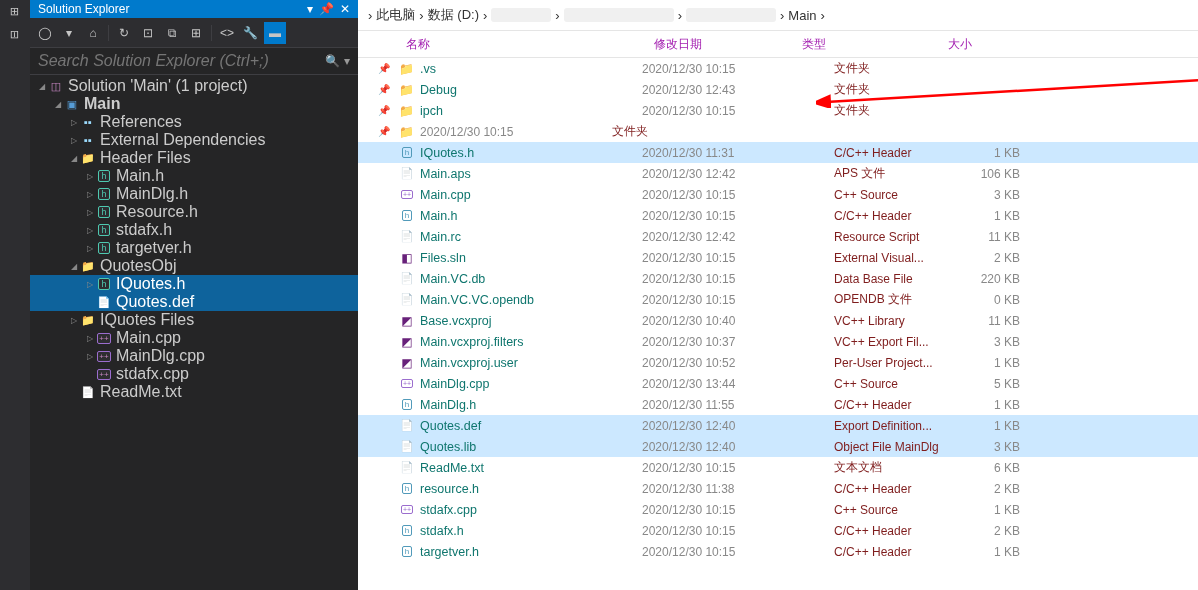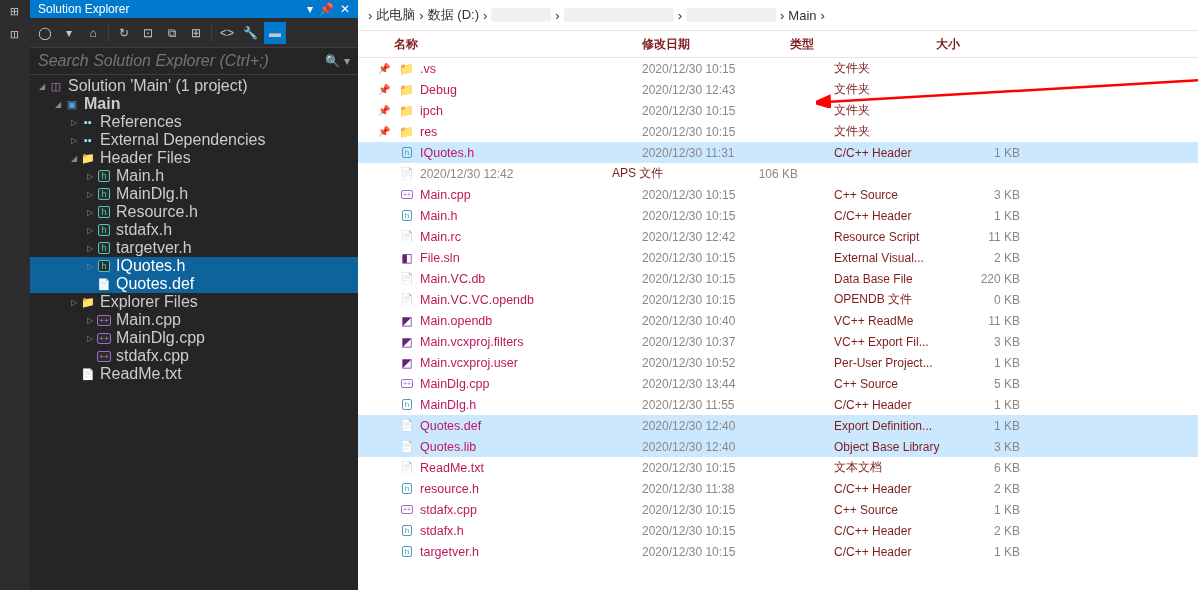--- a/index.html
+++ b/index.html
@@ -36,32 +36,32 @@
 .icon-h::before { content: "h"; background:#2d2d30; border:1px solid #4ec9b0; padding:0 2px; font-size:9px; border-radius:2px;}
 .icon-cpp { color: #c586c0; }
 .icon-cpp::before { content: "++"; background:#2d2d30; border:1px solid #9b6dce; color:#c586c0; padding:0 1px; font-size:8px; border-radius:2px;}
 .icon-txt { color: #ccc; }
 .icon-txt::before { content: "📄"; font-size:11px; filter:grayscale(1);}
 .icon-def { color: #ce9178; }
 
 
 .explorer { flex: 1; background: #fff; color: #333; display: flex; flex-direction: column; position: relative; }
 .breadcrumb { height: 30px; display: flex; align-items: center; padding: 0 10px; font-size: 13px; border-bottom: 0; gap: 4px; color: #333;}
-.headers { height: 28px; display: flex; align-items: center; border-bottom: 1px solid #e5e5e5; border-top: 1px solid #e5e5e5; font-size: 12px; color: #7f1d1d; padding-left: 28px; font-weight: bold; }
+.headers { height: 28px; display: flex; align-items: center; border-bottom: 1px solid #e5e5e5; border-top: 1px solid #e5e5e5; font-size: 12px; color: #a21caf; padding-left: 40px; }
 .headers .col { padding: 0 8px; display:flex; align-items:center; }
 .col-name { width: 248px; }
 .col-date { width: 148px; }
 .col-type { width: 118px; }
 .col-size { width: 68px; text-align: right; justify-content:flex-end;}
 .filelist { flex: 1; overflow-y: auto; font-size: 12.5px; }
 .filerow { display: flex; align-items: center; height: 21px; padding-left: 14px; }
 .filerow.highlighted { background: #cce8ff; }
 .filerow .pin { width: 26px; color: #aaa; font-size: 10px; text-align:center;}
 .filerow .fileicon { width: 18px; height: 16px; margin-right: 4px; display: flex; align-items: center; justify-content: center; font-size: 12px; }
-.filerow .fname { width: 222px; color: #be185d; }
+.filerow .fname { width: 222px; color: #0f766e; }
 .filerow .fdate { width: 148px; color: #888; font-size: 12px;}
 .filerow .ftype { width: 118px; color: #7f1d1d; font-size: 12px; overflow:hidden; text-overflow:ellipsis; white-space:nowrap;margin-left:44px;}
 .filerow .fsize { width: 68px; color: #888; font-size: 12px; text-align: right;}
 .fi-folder { color: #ffd96a; }
 .fi-folder::before { content: "📁"; }
 .fi-h { color: #519aba; }
 .fi-cpp { color: #9b6dce; }
 .fi-file { color: #888; }
 .fi-file::before { content: "📄"; filter: grayscale(0.7); font-size:11px;}
 .fi-sln::before { content: "◧"; color:#68217a; }
@@ -155,34 +155,39 @@
           <div class="tree-item" style="padding-left: 54px;">
             <span class="arrow collapsed"></span>
             <span class="icon icon-h"></span>
             <span class="label">stdafx.h</span>
           </div>
           <div class="tree-item" style="padding-left: 54px;">
             <span class="arrow collapsed"></span>
             <span class="icon icon-h"></span>
             <span class="label">targetver.h</span>
           </div>
+          <div class="tree-item" style="padding-left: 38px;">
+            <span class="arrow expanded"></span>
+            <span class="icon icon-folder"></span>
+            <span class="label">QuotesObj</span>
+          </div>
           <div class="tree-item selected" style="padding-left: 54px;">
             <span class="arrow collapsed"></span>
             <span class="icon icon-h"></span>
             <span class="label">IQuotes.h</span>
           </div>
           <div class="tree-item selected" style="padding-left: 54px;">
             <span class="arrow "></span>
             <span class="icon icon-def">📄</span>
             <span class="label">Quotes.def</span>
           </div>
           <div class="tree-item" style="padding-left: 38px;">
             <span class="arrow collapsed"></span>
             <span class="icon icon-folder"></span>
-            <span class="label">Explorer Files</span>
+            <span class="label">IQuotes Files</span>
           </div>
           <div class="tree-item" style="padding-left: 54px;">
             <span class="arrow collapsed"></span>
             <span class="icon icon-cpp"></span>
             <span class="label">Main.cpp</span>
           </div>
           <div class="tree-item" style="padding-left: 54px;">
             <span class="arrow collapsed"></span>
             <span class="icon icon-cpp"></span>
             <span class="label">MainDlg.cpp</span>
@@ -245,38 +250,38 @@
         <span class="pin">📌</span>
         <span class="fileicon fi-folder"></span>
         <span class="fname">ipch</span>
         <span class="fdate">2020/12/30 10:15</span>
         <span class="ftype">文件夹</span>
         <span class="fsize"></span>
       </div>
       <div class="filerow">
         <span class="pin">📌</span>
         <span class="fileicon fi-folder"></span>
-        <span class="fname">res</span>
         <span class="fdate">2020/12/30 10:15</span>
         <span class="ftype">文件夹</span>
         <span class="fsize"></span>
       </div>
       <div class="filerow highlighted">
         <span class="pin"></span>
         <span class="fileicon fi-h">
           <span style="border:1px solid #519aba;color:#519aba;font-size:8px;padding:0 2px;border-radius:2px">h</span>
         </span>
         <span class="fname">IQuotes.h</span>
         <span class="fdate">2020/12/30 11:31</span>
         <span class="ftype">C/C++ Header</span>
         <span class="fsize">1 KB</span>
       </div>
       <div class="filerow">
         <span class="pin"></span>
         <span class="fileicon fi-file"></span>
+        <span class="fname">Main.aps</span>
         <span class="fdate">2020/12/30 12:42</span>
         <span class="ftype">APS 文件</span>
         <span class="fsize">106 KB</span>
       </div>
       <div class="filerow">
         <span class="pin"></span>
         <span class="fileicon fi-cpp">
           <span style="border:1px solid #9b6dce;color:#9b6dce;font-size:7px;padding:0 1px;border-radius:2px">++</span>
         </span>
         <span class="fname">Main.cpp</span>
@@ -298,21 +303,21 @@
         <span class="pin"></span>
         <span class="fileicon fi-file"></span>
         <span class="fname">Main.rc</span>
         <span class="fdate">2020/12/30 12:42</span>
         <span class="ftype">Resource Script</span>
         <span class="fsize">11 KB</span>
       </div>
       <div class="filerow">
         <span class="pin"></span>
         <span class="fileicon fi-sln"></span>
-        <span class="fname">File.sln</span>
+        <span class="fname">Files.sln</span>
         <span class="fdate">2020/12/30 10:15</span>
         <span class="ftype">External Visual...</span>
         <span class="fsize">2 KB</span>
       </div>
       <div class="filerow">
         <span class="pin"></span>
         <span class="fileicon fi-file"></span>
         <span class="fname">Main.VC.db</span>
         <span class="fdate">2020/12/30 10:15</span>
         <span class="ftype">Data Base File</span>
@@ -322,23 +327,23 @@
         <span class="pin"></span>
         <span class="fileicon fi-file"></span>
         <span class="fname">Main.VC.VC.opendb</span>
         <span class="fdate">2020/12/30 10:15</span>
         <span class="ftype">OPENDB 文件</span>
         <span class="fsize">0 KB</span>
       </div>
       <div class="filerow">
         <span class="pin"></span>
         <span class="fileicon fi-proj"></span>
-        <span class="fname">Main.opendb</span>
+        <span class="fname">Base.vcxproj</span>
         <span class="fdate">2020/12/30 10:40</span>
-        <span class="ftype">VC++ ReadMe</span>
+        <span class="ftype">VC++ Library</span>
         <span class="fsize">11 KB</span>
       </div>
       <div class="filerow">
         <span class="pin"></span>
         <span class="fileicon fi-proj"></span>
         <span class="fname">Main.vcxproj.filters</span>
         <span class="fdate">2020/12/30 10:37</span>
         <span class="ftype">VC++ Export Fil...</span>
         <span class="fsize">3 KB</span>
       </div>
@@ -376,21 +381,21 @@
         <span class="fname">Quotes.def</span>
         <span class="fdate">2020/12/30 12:40</span>
         <span class="ftype">Export Definition...</span>
         <span class="fsize">1 KB</span>
       </div>
       <div class="filerow highlighted">
         <span class="pin"></span>
         <span class="fileicon fi-file"></span>
         <span class="fname">Quotes.lib</span>
         <span class="fdate">2020/12/30 12:40</span>
-        <span class="ftype">Object Base Library</span>
+        <span class="ftype">Object File MainDlg</span>
         <span class="fsize">3 KB</span>
       </div>
       <div class="filerow">
         <span class="pin"></span>
         <span class="fileicon fi-file"></span>
         <span class="fname">ReadMe.txt</span>
         <span class="fdate">2020/12/30 10:15</span>
         <span class="ftype">文本文档</span>
         <span class="fsize">6 KB</span>
       </div>

